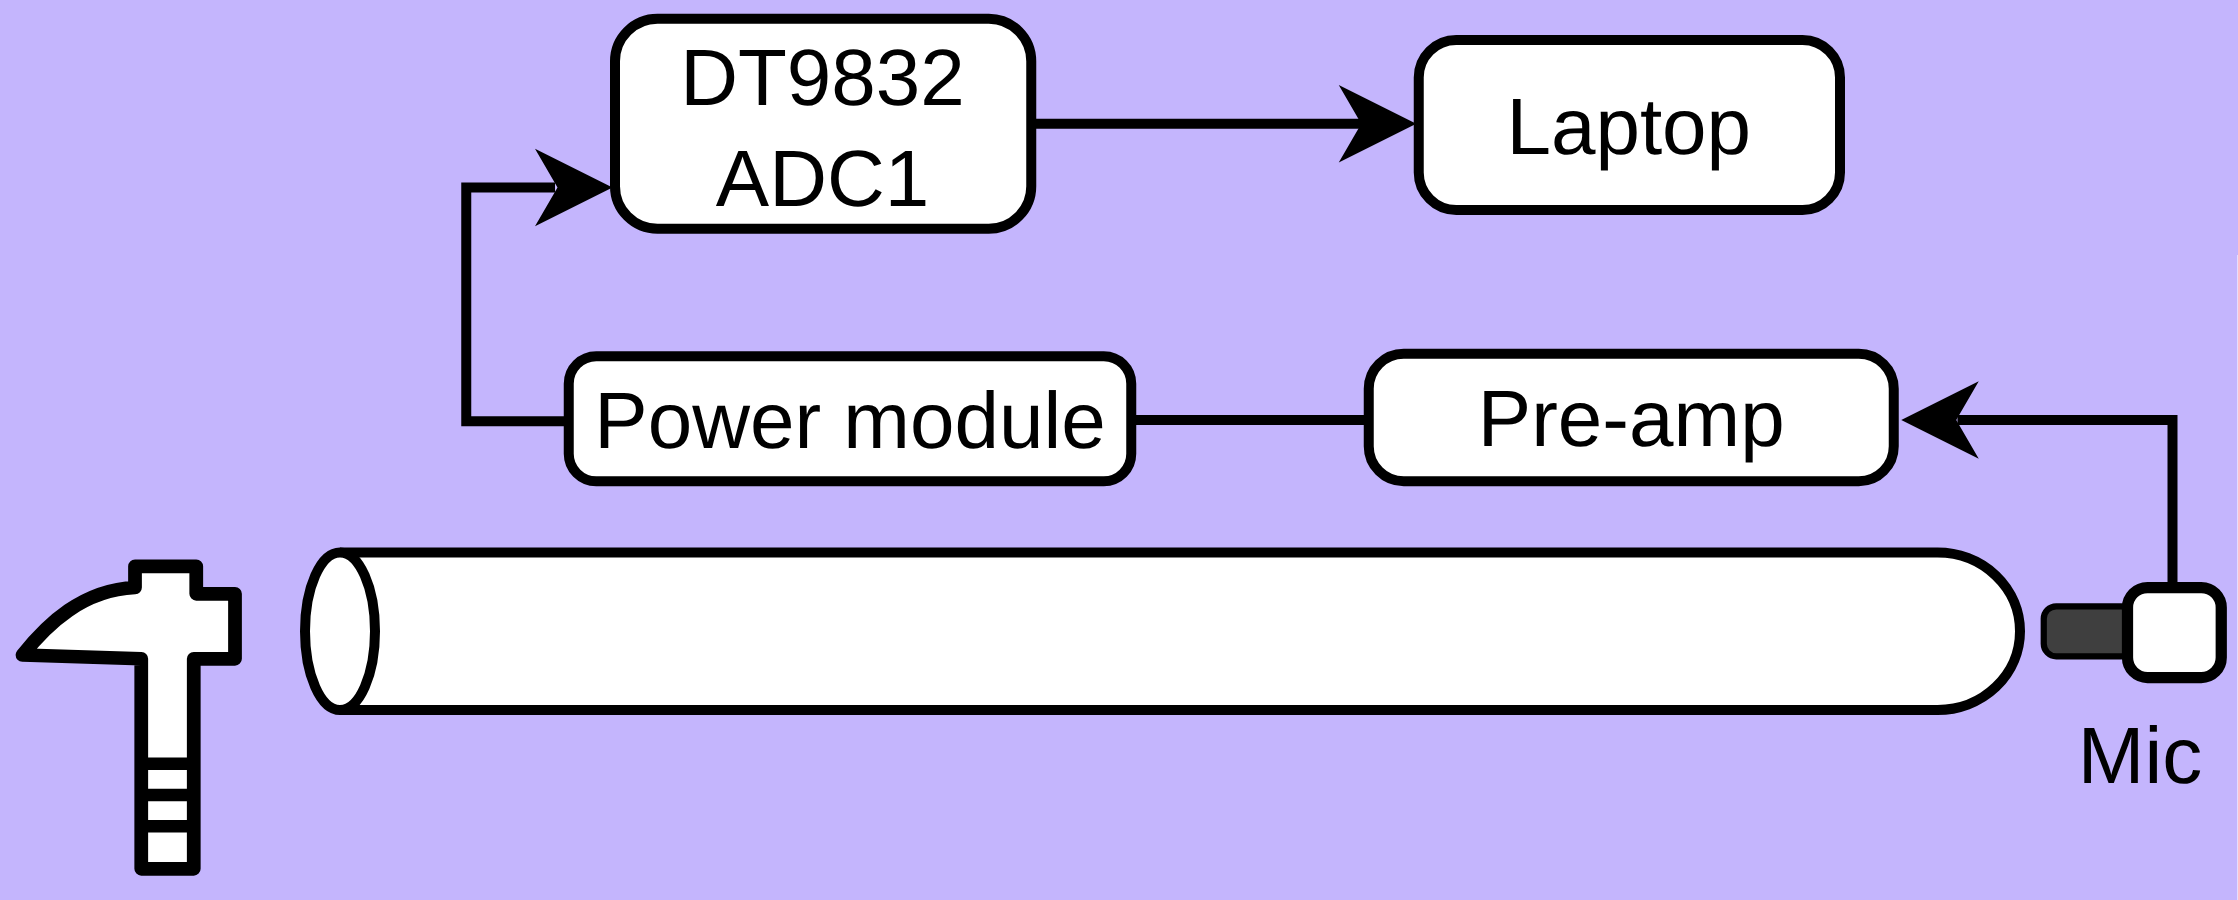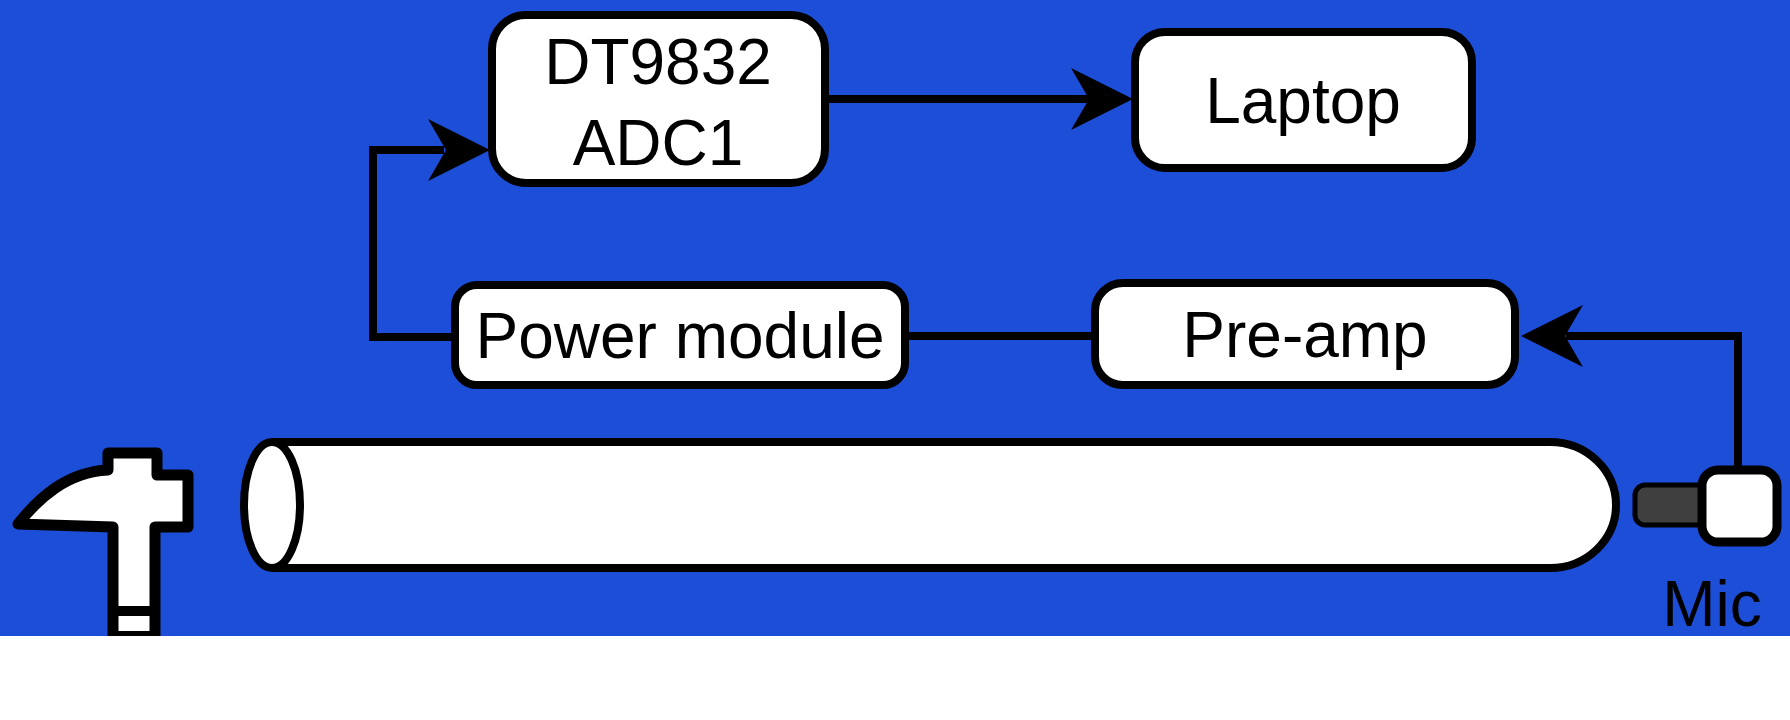--- a/index.html
+++ b/index.html
@@ -3,22 +3,22 @@
 <meta charset="utf-8">
 <style>
   html, body {
     margin: 0;
     padding: 0;
     background: #ffffff;
   }
   .stage {
     position: relative;
     width: 1790px;
-    height: 636px;
-    background: #1d4ed8;
+    height: 720px;
+    background: #c4b5fd;
     overflow: hidden;
   }
   svg { display: block; }
   .wire {
     fill: none;
     stroke: #000000;
     stroke-width: 8;
   }
   .arrowhead {
     fill: #000000;

